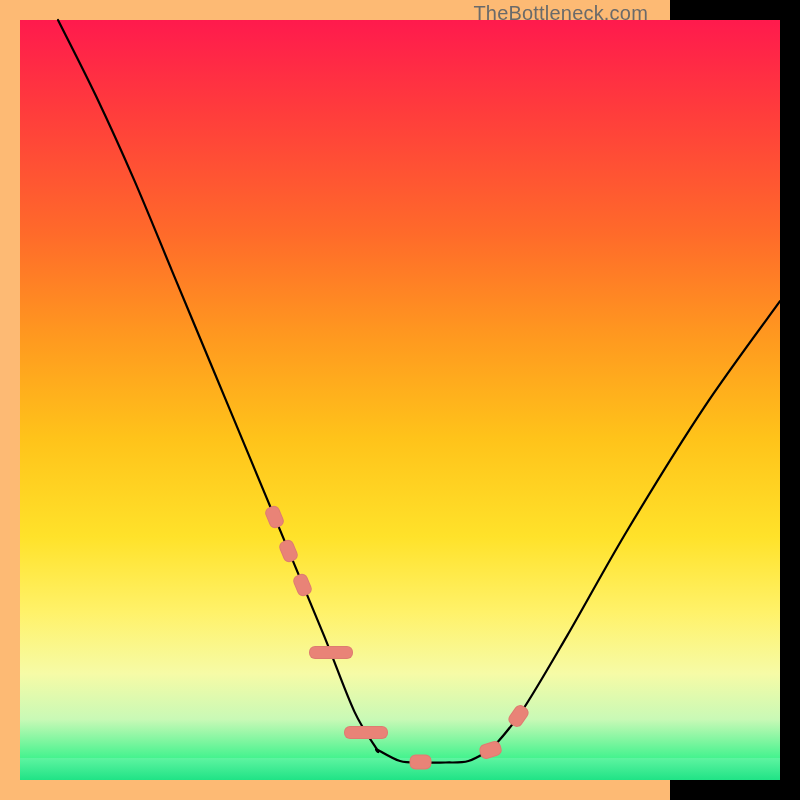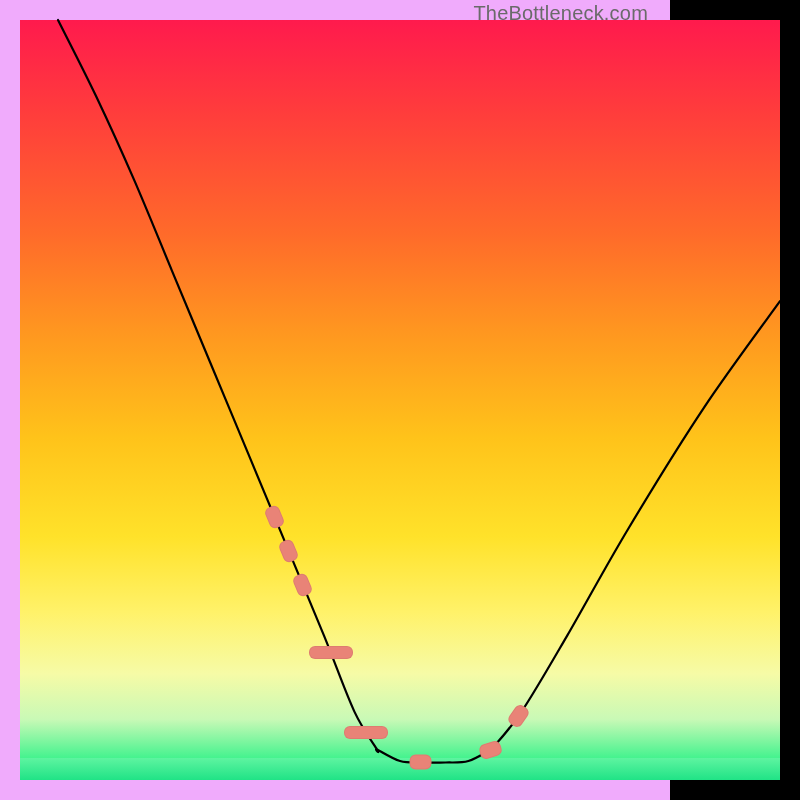--- a/index.html
+++ b/index.html
@@ -8,21 +8,21 @@
     width: 800px;
     height: 800px;
     overflow: hidden;
     background: #000;
     font-family: Arial, Helvetica, sans-serif;
   }
   .frame {
     position: relative;
     width: 670px;
     height: 800px;
-    background: #f0abfc;
+    background: #fdba74;
   }
   .plot {
     position: absolute;
     left: 20px;
     top: 20px;
     width: 760px;
     height: 760px;
     background: linear-gradient(
       to bottom,
       #ff1a4d 0%,

